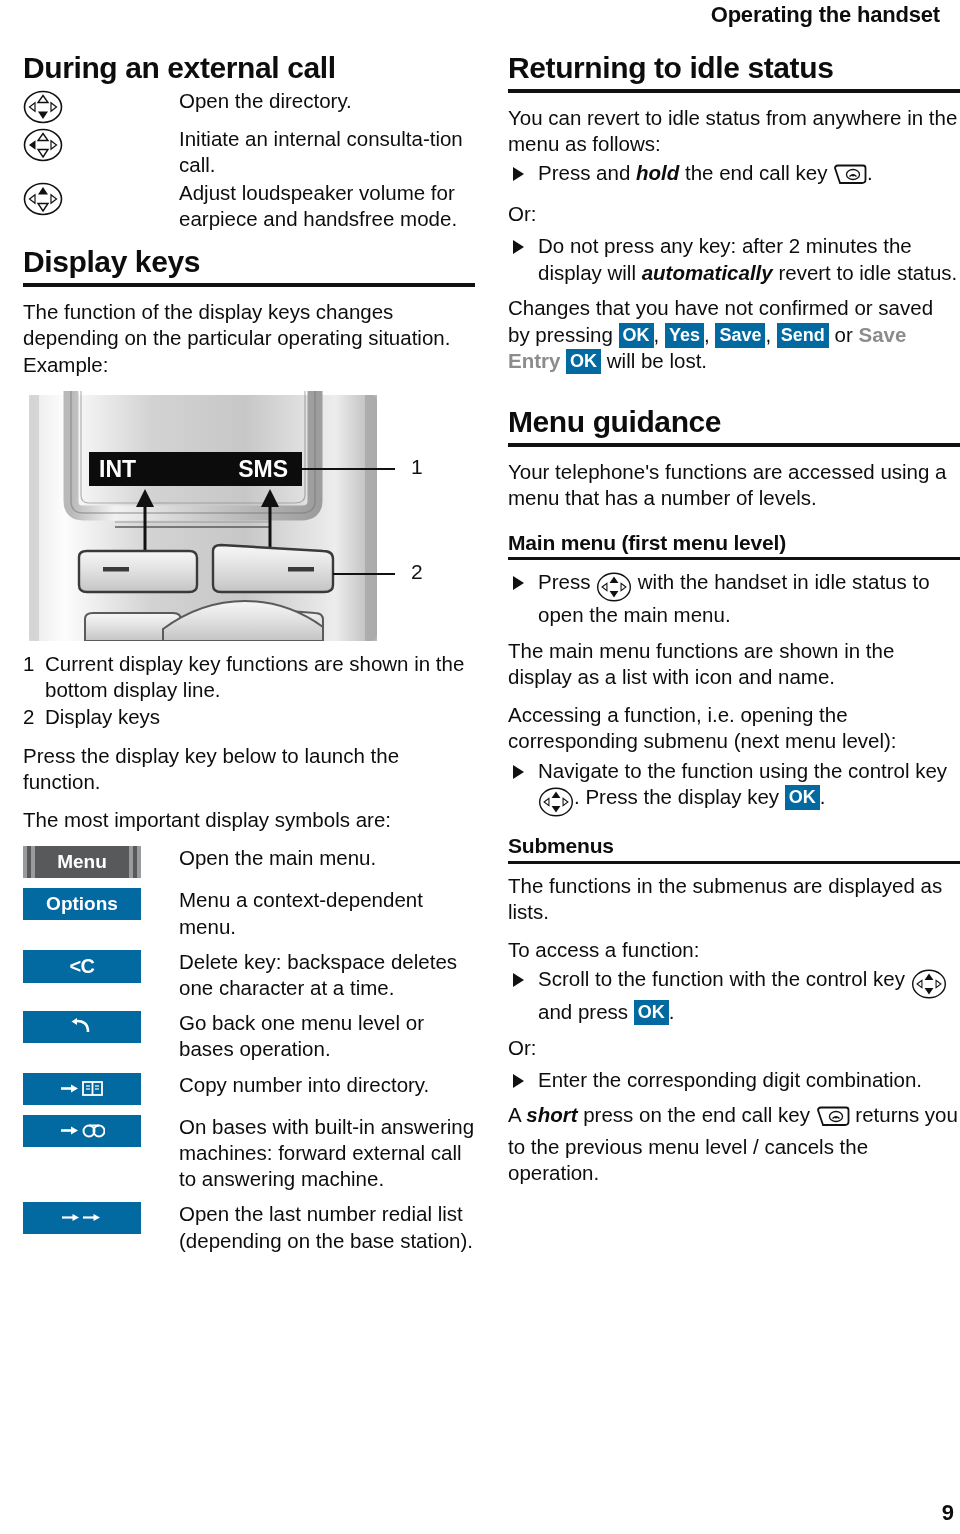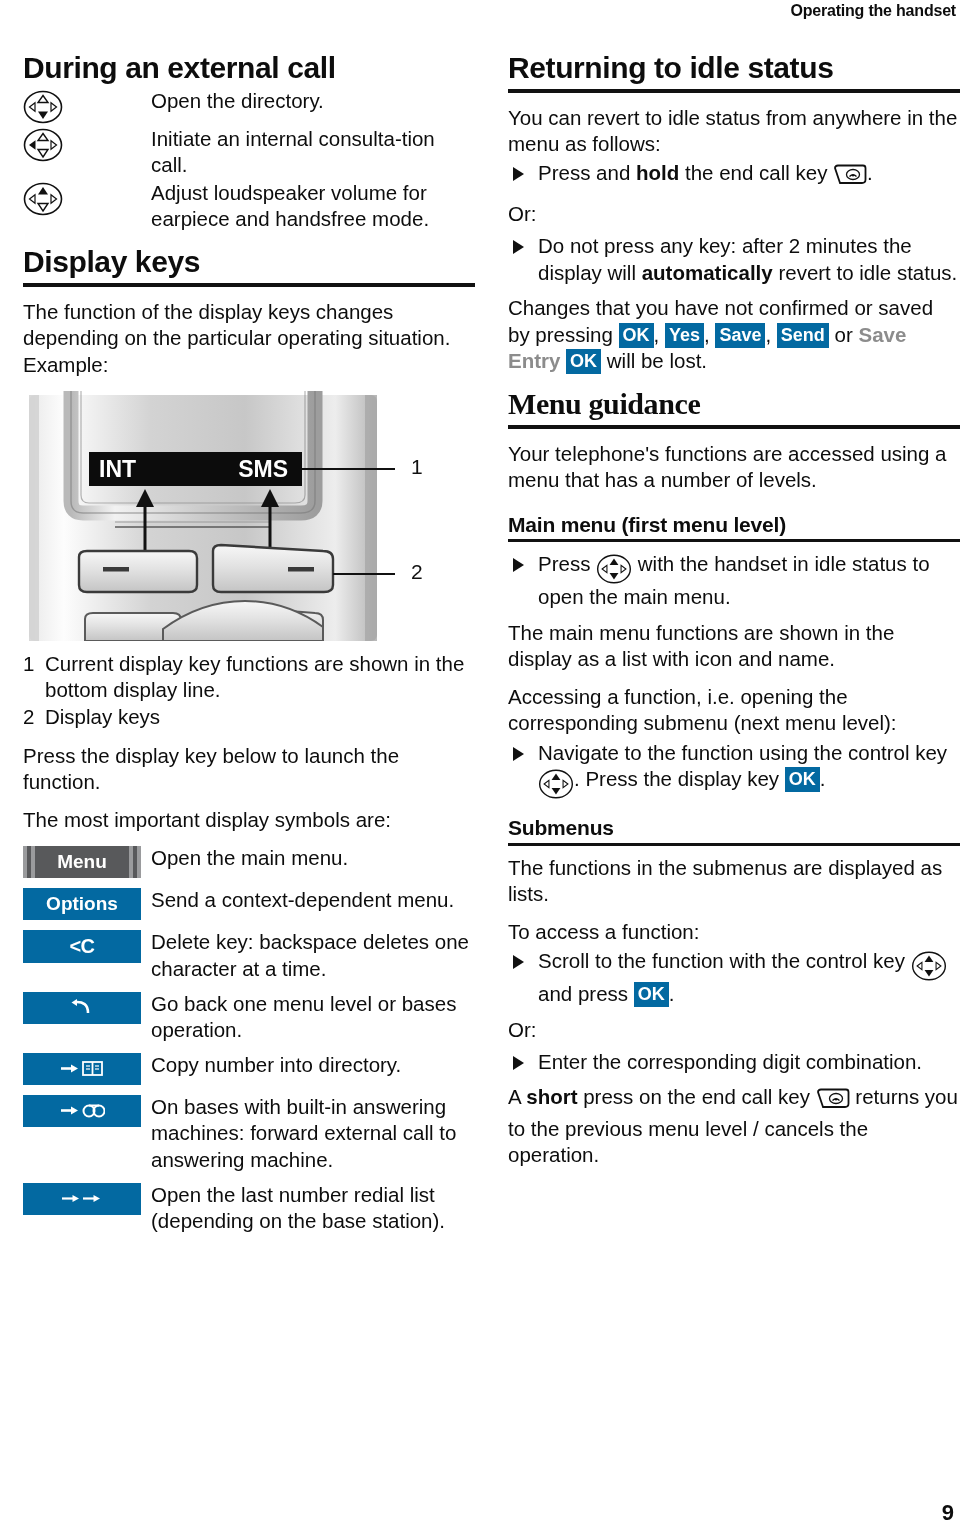--- a/index.html
+++ b/index.html
@@ -8,22 +8,22 @@
     width: 960px; height: 1534px;
     background: #ffffff;
     font-family: "Liberation Sans", sans-serif;
     color: #0d0d0d;
     position: relative;
     overflow: hidden;
   }
 
   
   .runhead {
-    position: absolute; top: 2px; right: 4px;
-    font-size: 16px; font-weight: bold;
+    position: absolute; top: 2px; right: 20px;
+    font-size: 22px; font-weight: bold;
     letter-spacing: -0.2px;
   }
 
   
   .col {
     position: absolute; top: 52px;
     width: 452px;
   }
   .col-left  { left: 23px; }
   .col-right { left: 508px; }
@@ -40,40 +40,40 @@
     margin: 0 0 3px 0; line-height: 1.08;
     letter-spacing: -0.2px;
   }
   h2.sub.rule { border-bottom: 3px solid #111; padding-bottom: 3px; margin-bottom: 9px; }
 
   p.body {
     font-size: 20.5px; line-height: 1.29;
     margin: 0 0 11px 0;
   }
   p.tight { margin-bottom: 3px; }
-  b { font-weight: bold; }
+  b { font-weight: bold; font-style: italic; }
   .grayb { color:#8c8c8c; font-weight:bold; }
 
   
   .bul {
     position: relative;
     font-size: 20.5px; line-height: 1.29;
     margin: 0 0 9px 0; padding-left: 30px;
   }
   .bul::before {
     content: "";
     position: absolute; left: 5px; top: 7px;
     width: 0; height: 0;
     border-left: 11px solid #111;
     border-top: 7px solid transparent;
     border-bottom: 7px solid transparent;
   }
 
   
-  .krow { display: flex; margin-bottom: 2px; }
+  .krow { display: flex; margin-bottom: 2px; gap: 28px; }
   .kcell { width: 128px; flex: 0 0 128px; padding-top: 2px; }
   .kdef  { flex: 1; font-size: 20.5px; line-height: 1.28; }
   .kdef.pad { padding-top:1px; }
 
   
   .ctrlkey { display: inline-block; vertical-align: -6px; }
   .ctrlkey svg { display:block; }
 
   
   .endkey { display: inline-block; vertical-align: -5px; }
@@ -256,21 +256,21 @@
     <div class="kcell">
       <span class="badge wide striped striped-r">Menu</span>
     </div>
     <div class="kdef pad">Open the main menu.</div>
   </div>
 
   <div class="krow" style="margin-bottom:8px;">
     <div class="kcell">
       <span class="badge wide">Options</span>
     </div>
-    <div class="kdef pad">Send a context-dependent menu.</div>
+    <div class="kdef pad">Menu a context-dependent menu.</div>
   </div>
 
   <div class="krow" style="margin-bottom:8px;">
     <div class="kcell">
       <span class="badge wide glyph">&lt;C</span>
     </div>
     <div class="kdef pad">Delete key: backspace deletes one character at a time.</div>
   </div>
 
   <div class="krow" style="margin-bottom:8px;">
@@ -355,21 +355,21 @@
   <div class="bul">
     <span>Do not press any key: after 2 minutes the display will </span><b>automatically</b><span> revert to idle status.</span>
   </div>
 
   <p class="body">
     <span>Changes that you have not confirmed or saved by pressing </span><span class="badge">OK</span>, <span class="badge">Yes</span>, <span class="badge">Save</span>, <span class="badge">Send</span><span> or </span><span class="grayb">Save Entry</span>
     <span class="badge">OK</span><span> will be lost.</span>
   </p>
 
 
-  <h1 class="sec rule" style="margin-top:14px;font-family:Liberation Serif, serif;">Menu guidance</h1>
+  <h1 class="sec rule" style="margin-top:32px;">Menu guidance</h1>
 
   <p class="body">Your telephone's functions are accessed using a menu that has a number of levels.</p>
 
   <h2 class="sub rule" style="margin-top:20px;">Main menu (first menu level)</h2>
 
   <div class="bul">
     <span>Press </span><span class="ctrlkey">
       <svg width="36" height="30" viewBox="0 0 40 34" style="display:inline-block;vertical-align:-7px">
         <ellipse cx="20" cy="17" rx="18.5" ry="15.5" fill="#fff" stroke="#111" stroke-width="1.6"></ellipse>
         <polygon points="20,5 25,12.5 15,12.5" fill="#111"></polygon>

